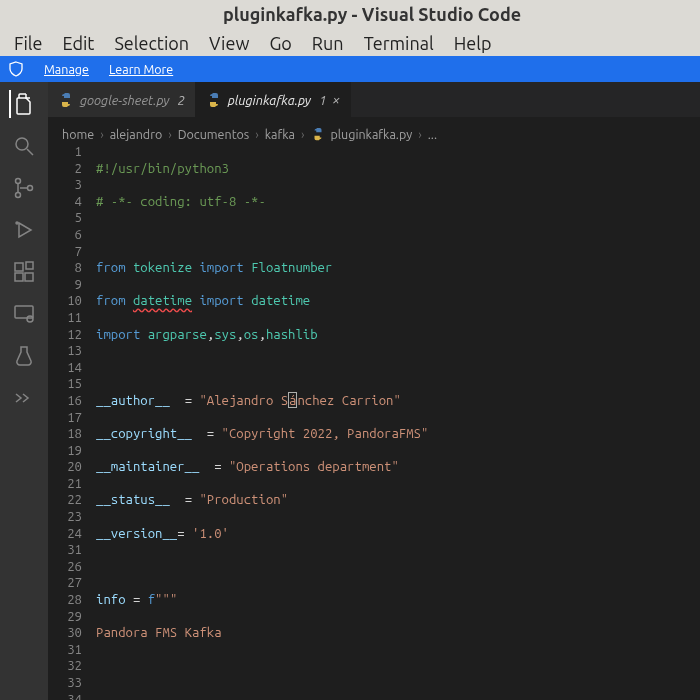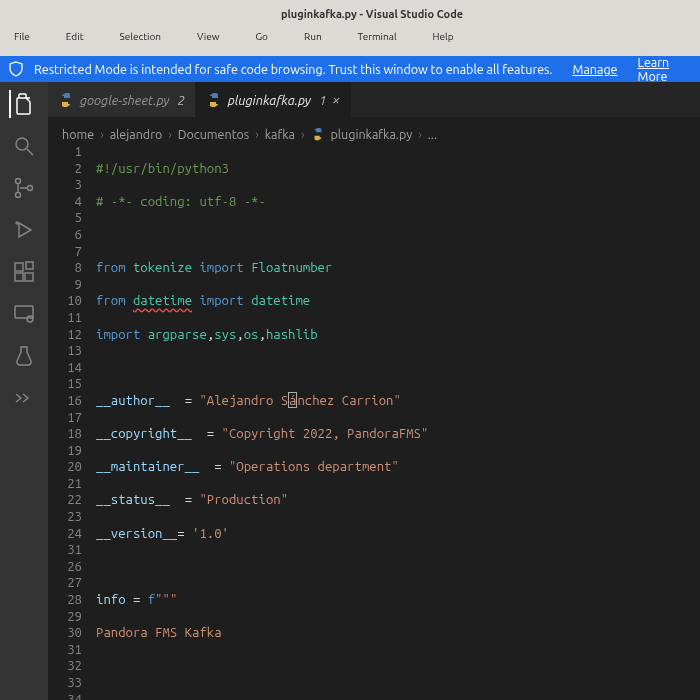--- a/index.html
+++ b/index.html
@@ -13,32 +13,32 @@
     overflow: hidden;
   }
   .titlebar {
     background: #dcdad5;
     color: #333;
     height: 28px;
     display: flex;
     align-items: center;
     justify-content: center;
     font-weight: bold;
-    font-size: 11px;
+    font-size: 18px;
     padding-left: 44px;
   }
   .menubar {
     background: #dcdad5;
     color: #222;
     height: 28px;
     display: flex;
-    align-items: flex-start;
+    align-items: flex-end;
     padding: 0 6px;
-    font-size: 10px;
-    gap: 20px;
+    font-size: 18px;
+    gap: 4px;
   }
   .menubar span { padding: 3px 8px; cursor: pointer; }
   .banner {
     background: #1f6feb;
     color: #fff;
     height: 26px;
     display: flex;
     align-items: center;
     padding: 0 8px;
     font-size: 12.5px;
@@ -166,21 +166,20 @@
   <span>Terminal</span>
   <span>Help</span>
 </div>
 
 <div class="banner">
   <span class="shield">
     <svg width="16" height="16" viewBox="0 0 16 16" fill="white">
         <path d="M8 1 L14 3 V8 C14 11 11 14 8 15 C5 14 2 11 2 8 V3 Z" fill="none" stroke="white" stroke-width="1.3"></path>
       </svg>
   </span>
-  <span class="msg">Restricted Mode is intended for safe code browsing. Trust this window to enable all features.</span>
   <span class="link">Manage</span>
   <span class="link">Learn More</span>
 </div>
 
 <div class="main">
   <div class="activitybar">
     <div class="aicon active">
       <svg width="24" height="24" viewBox="0 0 24 24" fill="none" stroke="currentColor" stroke-width="1.5">
           <path d="M13 2H7a1 1 0 0 0-1 1v3"></path>
           <path d="M13 2v4h4"></path>

